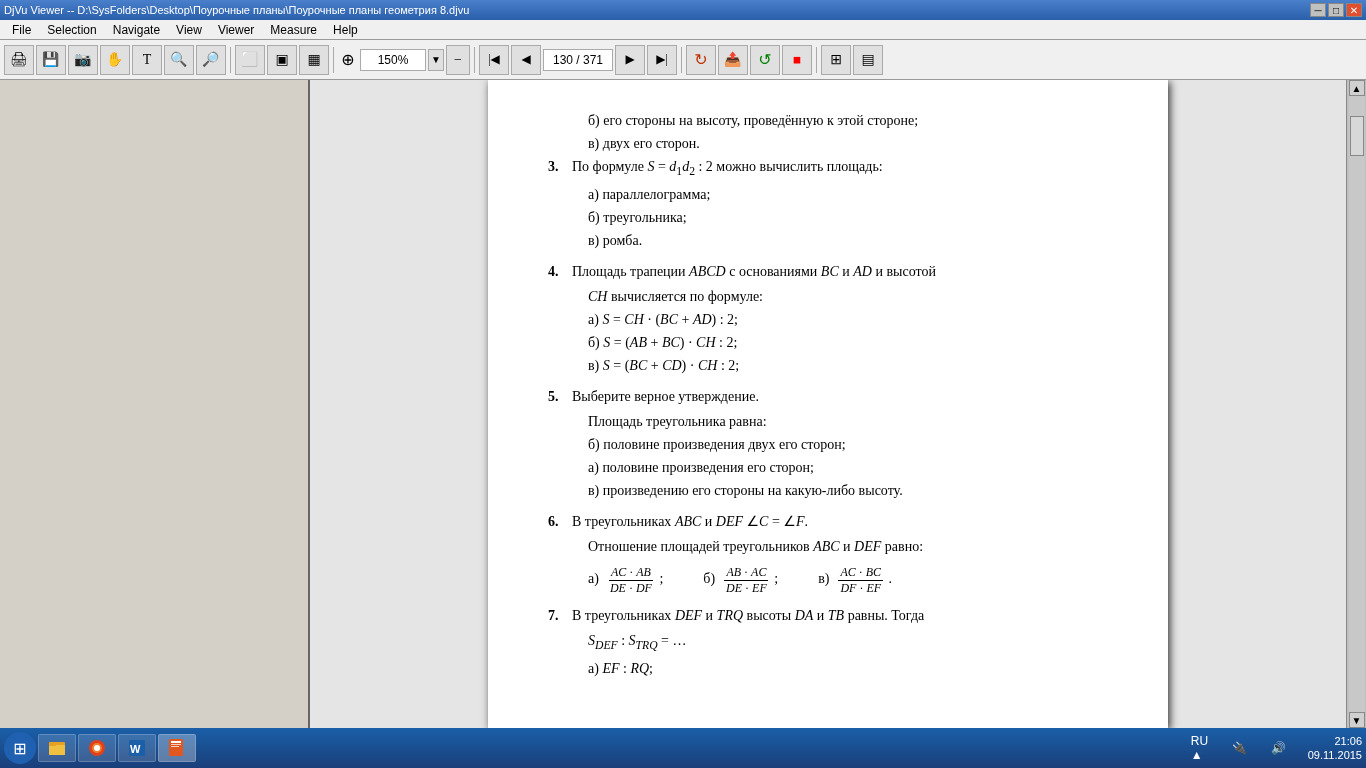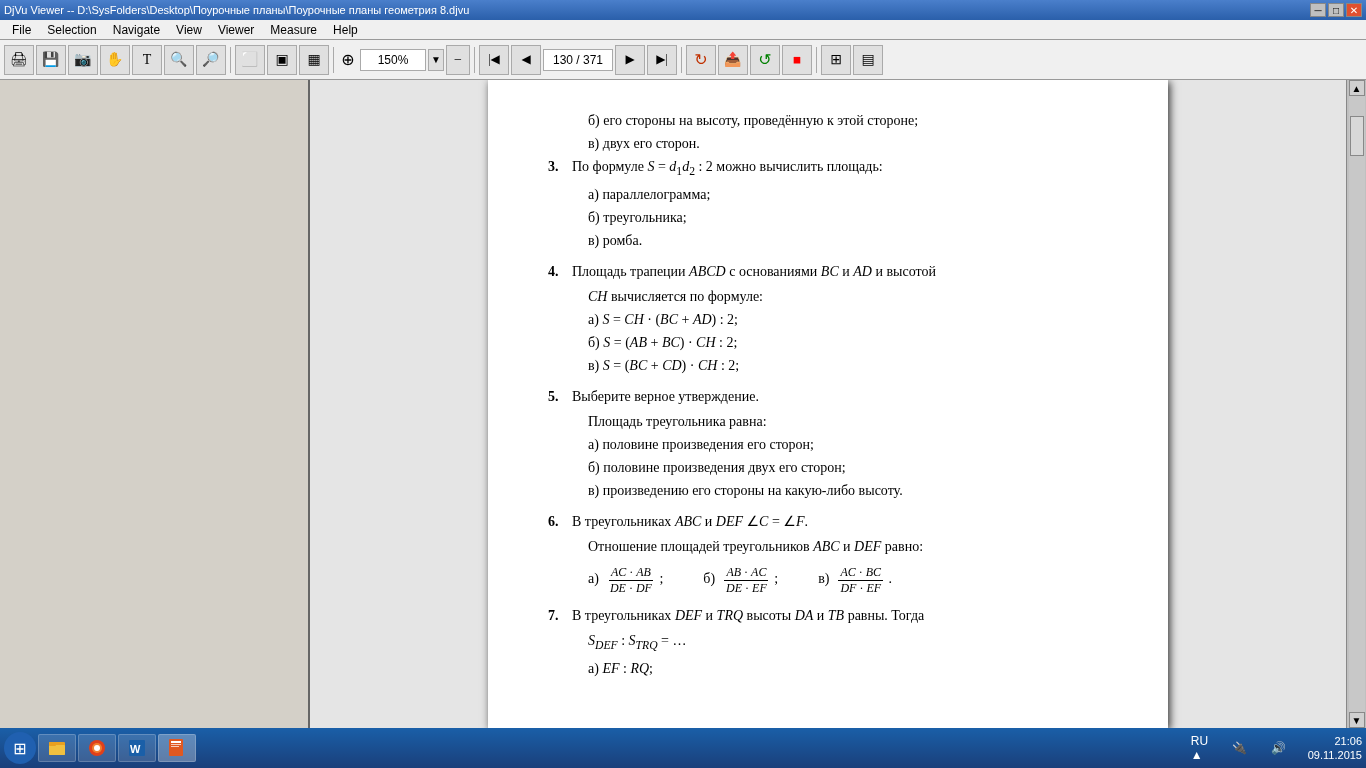--- a/index.html
+++ b/index.html
@@ -345,22 +345,22 @@
           <div class="sub-item">б) <i>S</i> = (<i>AB</i> + <i>BC</i>) · <i>CH</i> : 2;</div>
           <div class="sub-item">в) <i>S</i> = (<i>BC</i> + <i>CD</i>) · <i>CH</i> : 2;</div>
         </div>
 
         <div class="question-block">
           <div class="numbered-item">
             <span class="num bold">5.</span>
             <span>Выберите верное утверждение.</span>
           </div>
           <div class="sub-item">Площадь треугольника равна:</div>
+          <div class="sub-item">б) половине произведения двух его сторон;</div>
           <div class="sub-item">а) половине произведения его сторон;</div>
-          <div class="sub-item">б) половине произведения двух его сторон;</div>
           <div class="sub-item">в) произведению его стороны на какую-либо высоту.</div>
         </div>
 
         <div class="question-block">
           <div class="numbered-item">
             <span class="num bold">6.</span>
             <span>В треугольниках <i>ABC</i> и <i>DEF</i> ∠<i>C</i> = ∠<i>F</i>.</span>
           </div>
           <div class="sub-item">Отношение площадей треугольников <i>ABC</i> и <i>DEF</i> равно:</div>
           <div style="padding-left: 40px; display: flex; align-items: center; gap: 40px; margin: 8px 0;">

